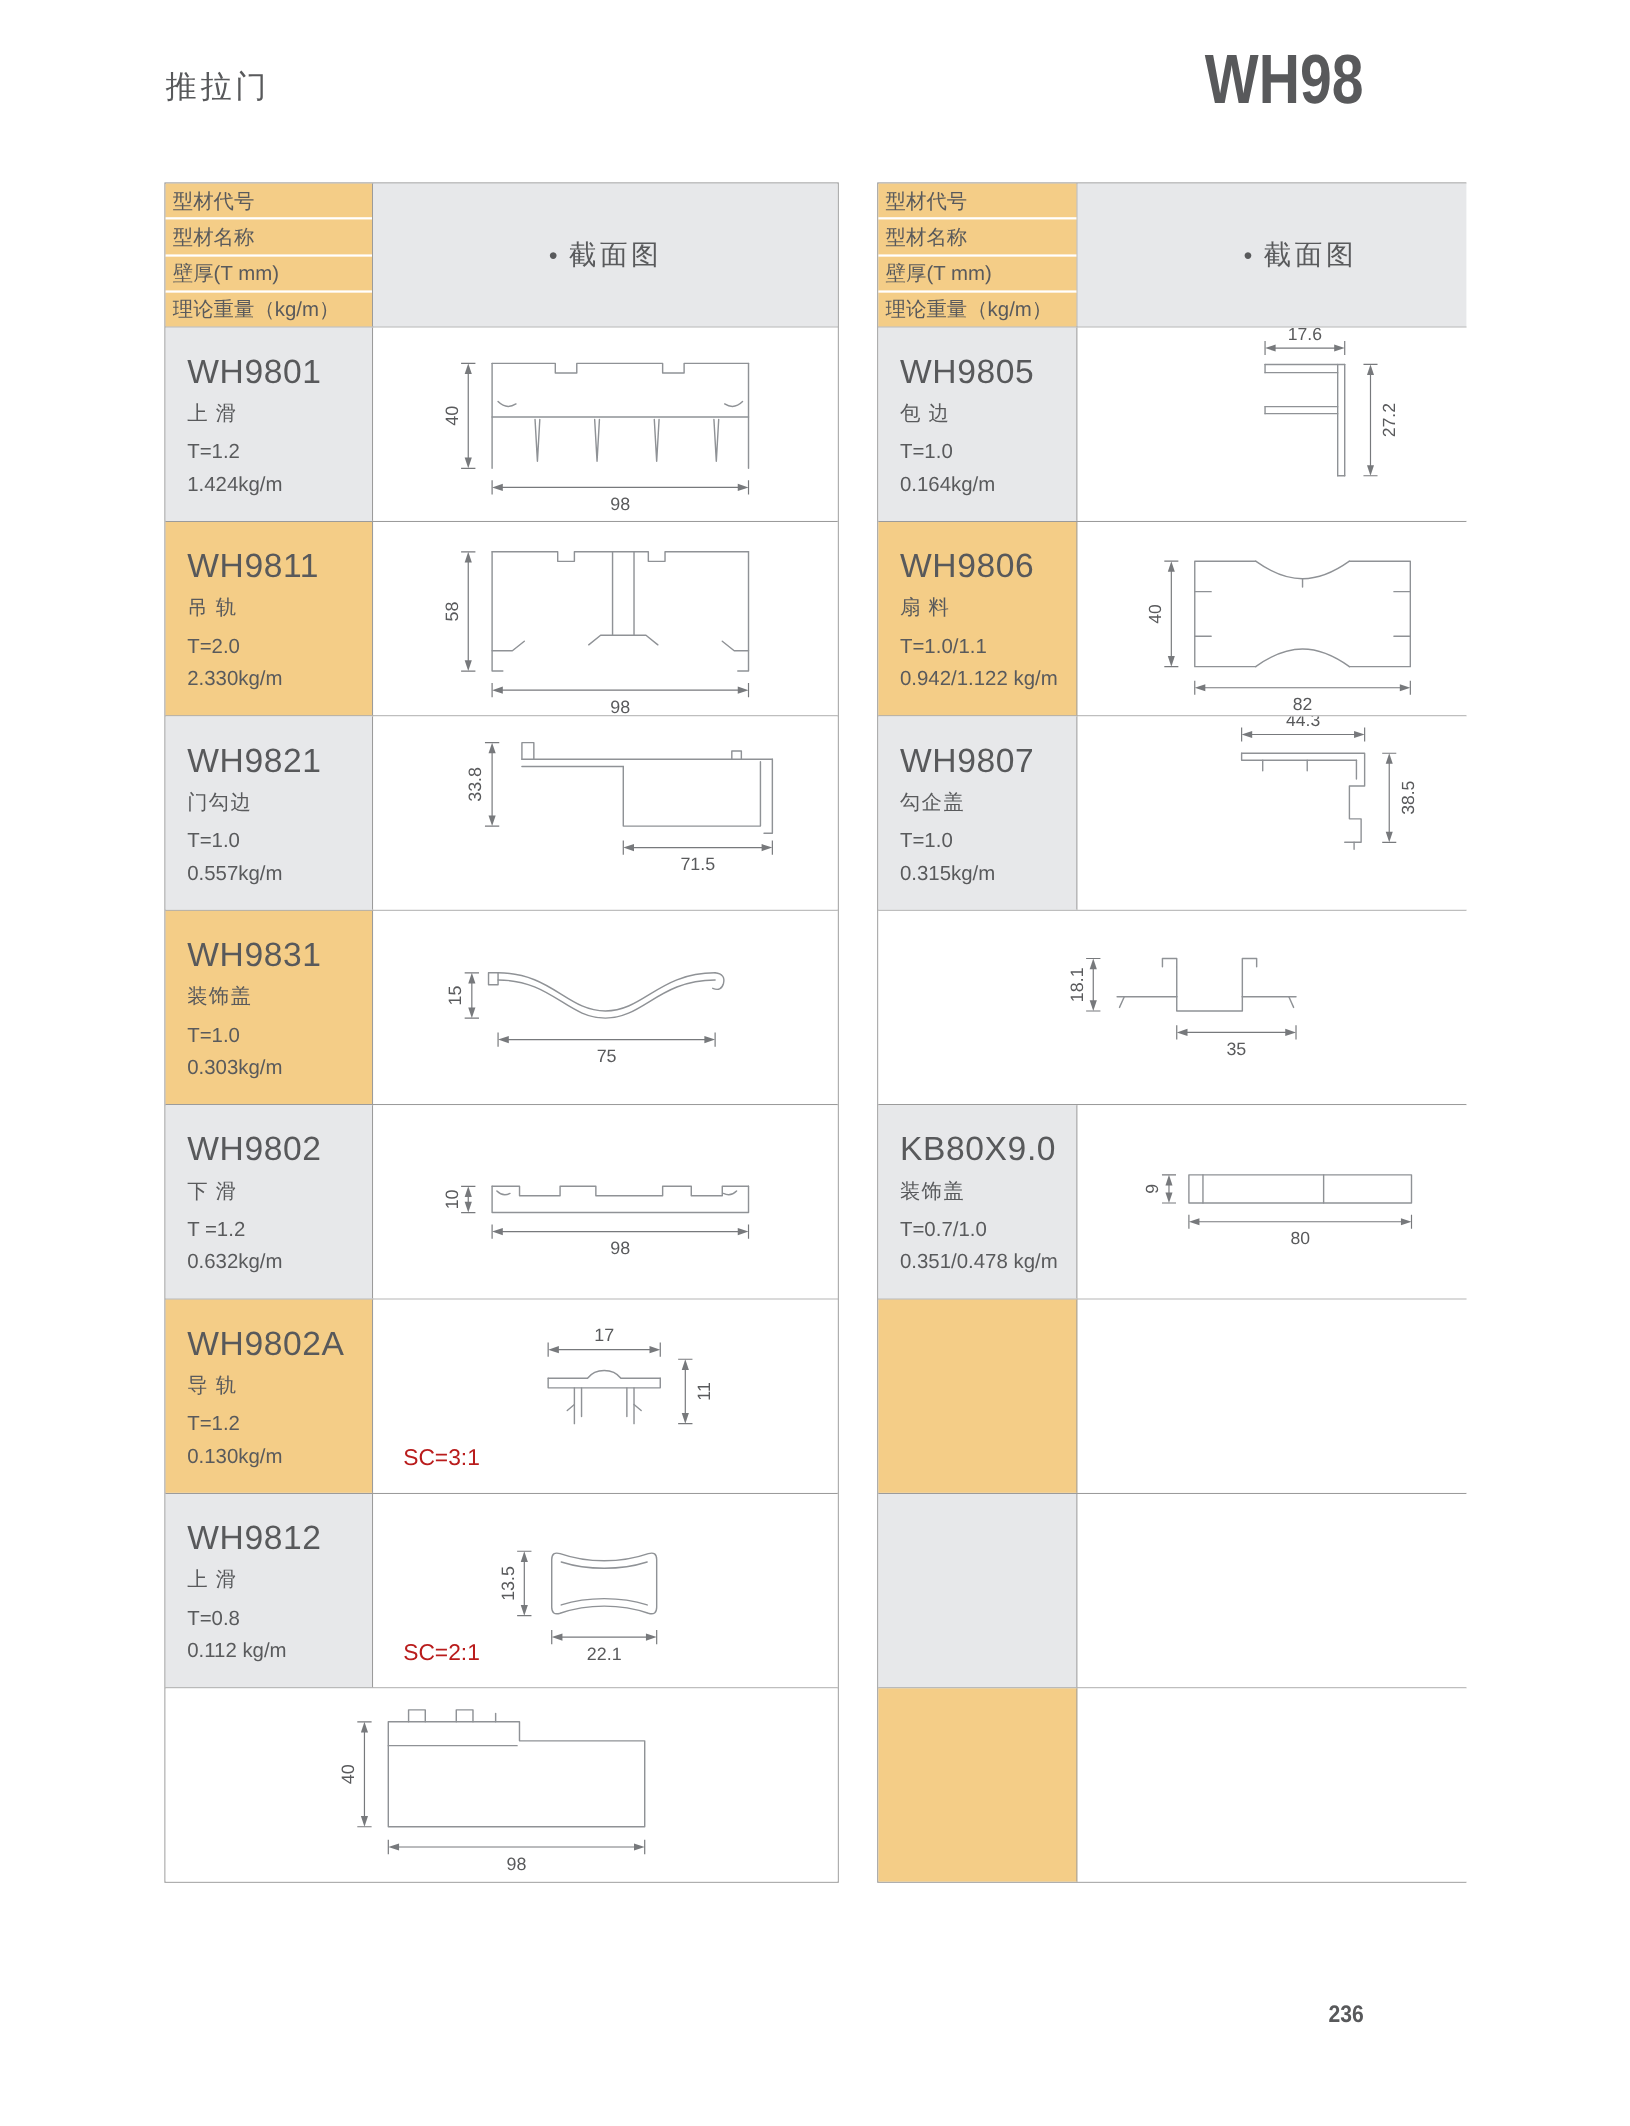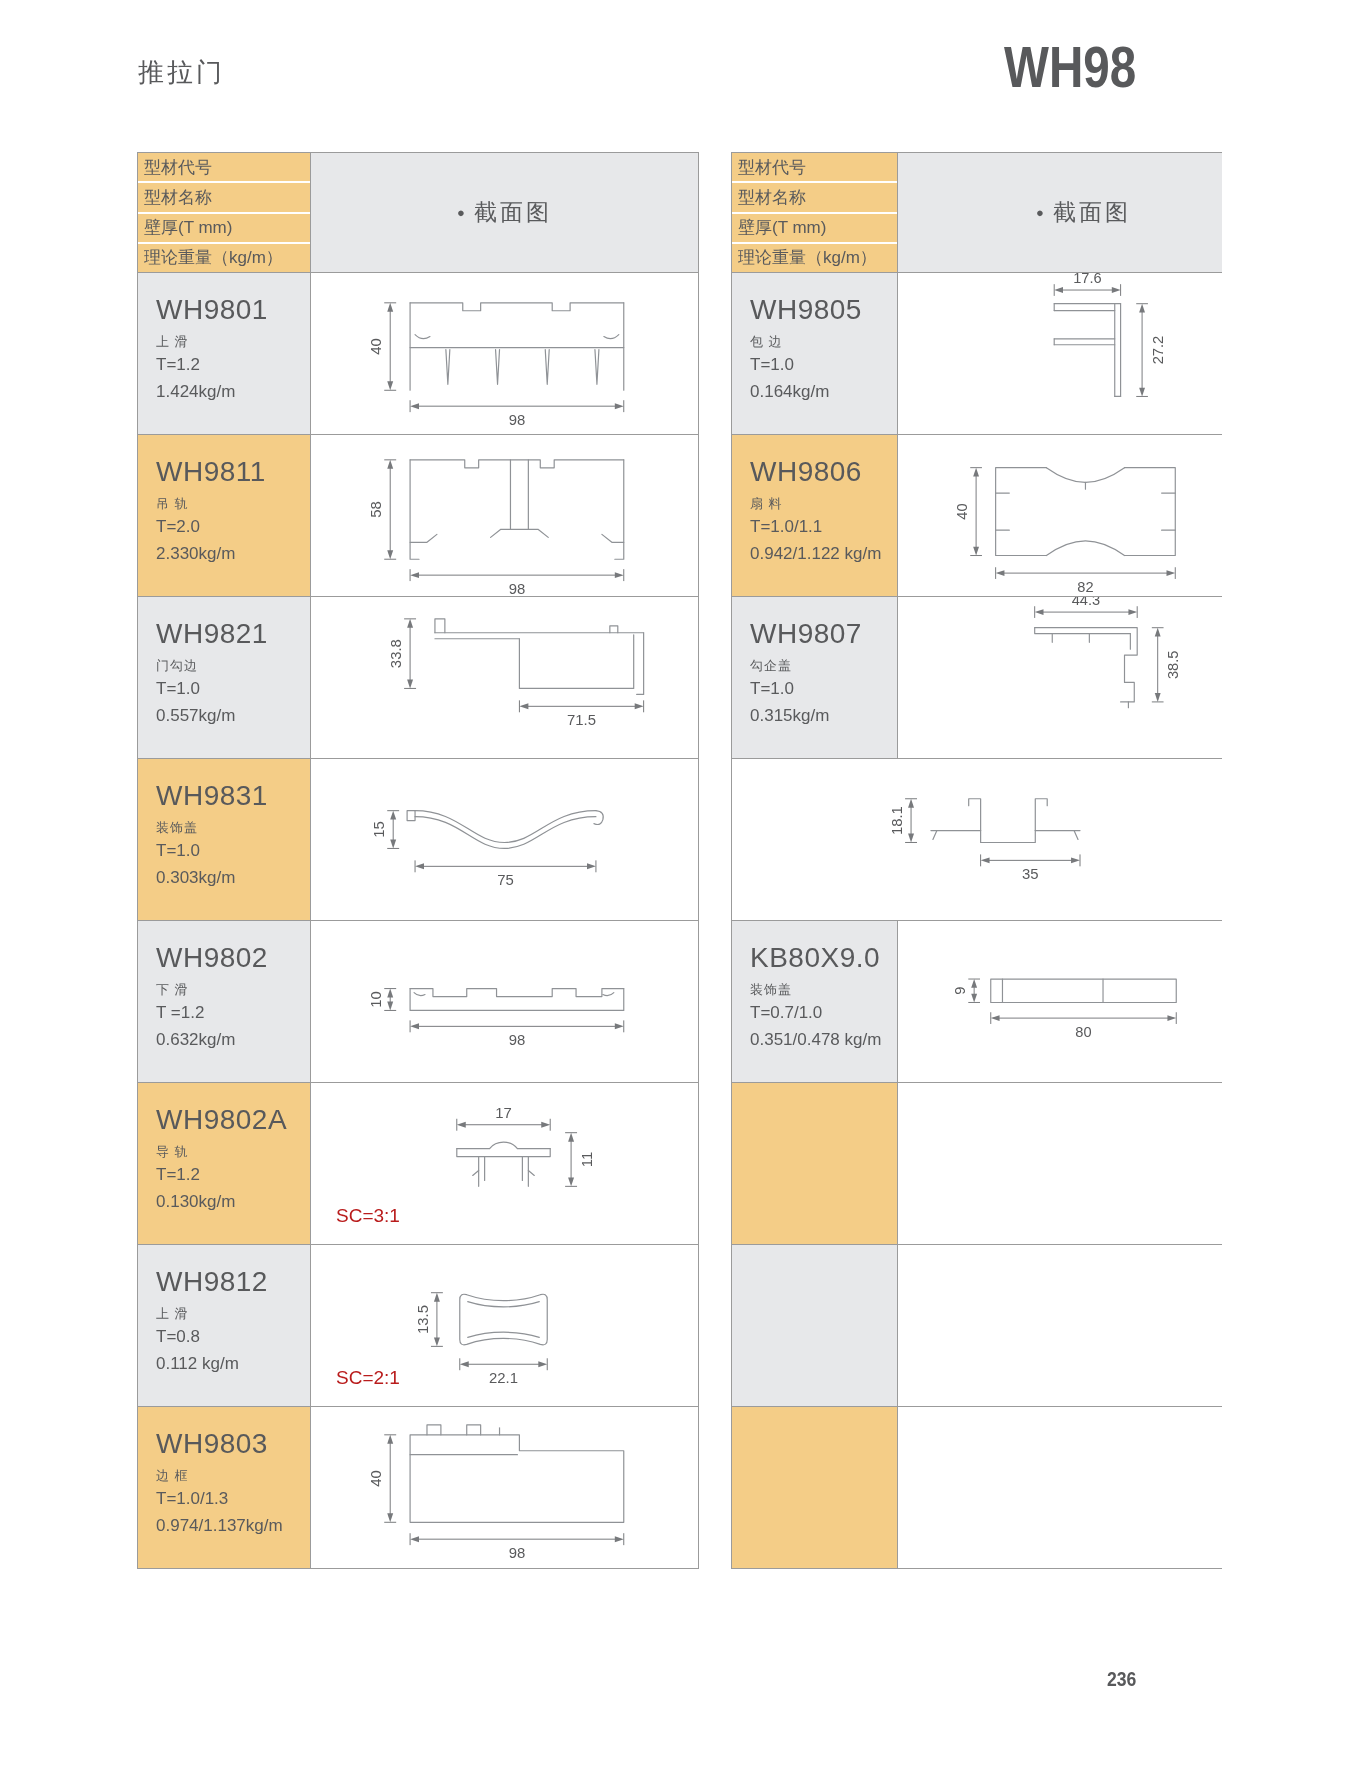--- a/index.html
+++ b/index.html
@@ -19,26 +19,26 @@
   #right-table .head-labels{width:166px}
   .head-label{flex:1;background:var(--tan);display:flex;align-items:center;padding-left:6px;
     font-size:17px;border-bottom:2px solid #ffffff;color:#595a5c}
   .head-label:last-child{border-bottom:none}
   .head-diagram{flex:1;background:var(--gray);display:flex;align-items:center;justify-content:center;
     font-size:23px;letter-spacing:3px;color:#595a5c}
   .bullet{font-size:13px;margin-right:9px;letter-spacing:0}
 
   .prow{display:flex;height:162px;border-top:1px solid #9b9b9b}
   .plabel{width:173px;border-right:1px solid #9b9b9b;padding:21px 8px 17px 18px;
-    display:flex;flex-direction:column;justify-content:flex-start}
+    display:flex;flex-direction:column;justify-content:space-between}
   #right-table .plabel{width:166px}
   .bg-tan{background:var(--tan)}
   .bg-gray{background:var(--gray)}
   .pcode{font-size:28px;letter-spacing:.5px;color:#58595b}
-  .pname{font-size:13px;margin-top:7px;letter-spacing:1px}
+  .pname{font-size:17px;margin-top:7px;letter-spacing:1px}
   .pspec{font-size:17px;line-height:1.6}
   .pdiagram{flex:1;position:relative;background:#fff}
   .pdiagram svg{position:absolute;left:0;top:0;width:100%;height:100%}
   .scale-note{position:absolute;left:25px;bottom:17px;font-size:19px;color:#b91c1c}
 
   .prof{fill:none;stroke:#8f9296;stroke-width:1.2;stroke-linejoin:round;stroke-linecap:round}
   .dim{stroke:#77797c;stroke-width:1;fill:none}
   .dimf{fill:#77797c;stroke:none}
   .dimt{fill:#595a5c;font-size:15px;font-family:"Liberation Sans","DejaVu Sans",sans-serif}
 
@@ -297,30 +297,20 @@
             <polygon class="dimf" points="145,120 154,117 154,123"></polygon>
             <polygon class="dimf" points="233,120 224,117 224,123"></polygon>
             <line class="dim" x1="145" y1="114" x2="145" y2="126"></line>
             <line class="dim" x1="233" y1="114" x2="233" y2="126"></line>
             <text class="dimt" x="189" y="139" text-anchor="middle">22.1</text>
           </svg>
           <div class="scale-note">SC=2:1</div>
         </div>
     </div>
       <div class="prow">
-      <div class="plabel bg-tan">
-        <div class="ptop">
-          <div class="pcode">WH9803</div>
-          <div class="pname">边 框</div>
-        </div>
-        <div class="pspec">
-          <div>T=1.0/1.3</div>
-          <div>0.974/1.137kg/m</div>
-        </div>
-      </div>
       <div class="pdiagram">
           <svg viewBox="0 0 380 162" preserveAspectRatio="xMidYMid meet">
             <path class="prof" d="M95,28 H205 V44 H310 V116 H95 V28"></path>
             <path class="prof" d="M112,28 V18 H126 V28"></path>
             <path class="prof" d="M152,28 V18 H166 V28"></path>
             <path class="prof" d="M185,28 V21"></path>
             <path class="prof" d="M95,48 H203"></path>
             <line class="dim" x1="75" y1="35" x2="75" y2="109"></line>
             <polygon class="dimf" points="75,28 72,37 78,37"></polygon>
             <polygon class="dimf" points="75,116 72,107 78,107"></polygon>

